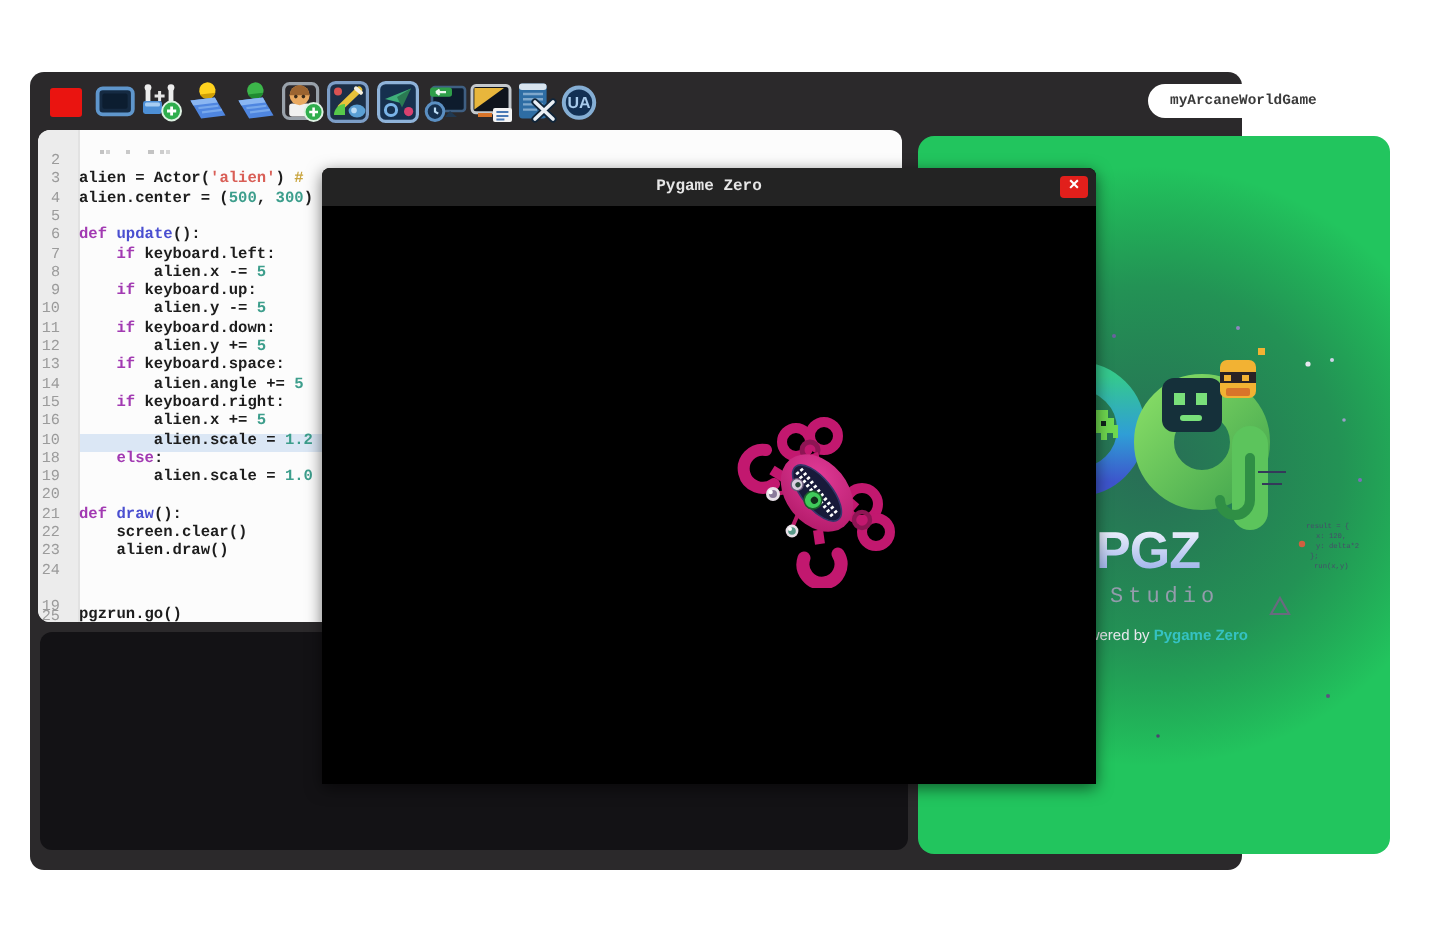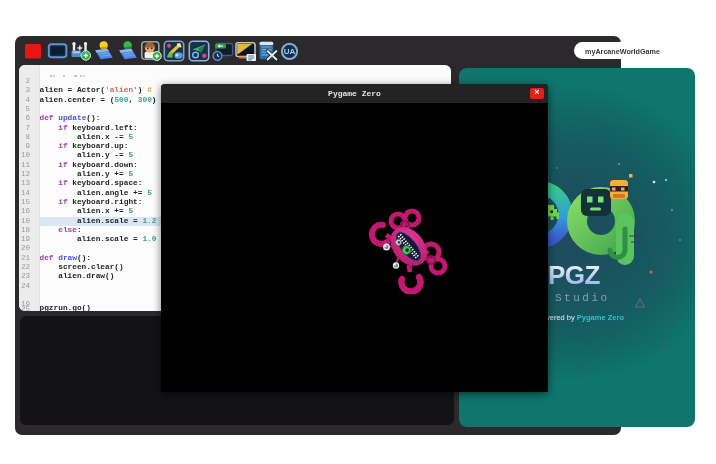--- a/index.html
+++ b/index.html
@@ -14,24 +14,24 @@
   .ln{position:absolute;right:9px;width:18px;text-align:right;color:#9b9b9b;
       font-family:"Liberation Mono",monospace;font-size:7.6px;line-height:9.3px;}
   #code{left:20.5px;top:0;width:406px;height:246px;}
   .cl{position:absolute;left:0;white-space:pre;font-family:"Liberation Mono",monospace;
       font-weight:bold;font-size:7.8px;line-height:9.3px;color:#1d1d1d;letter-spacing:0px;}
   .kw{color:#a23ab2;} .fn{color:#4a4fd0;margin-top:20px;} .st{color:#d95f57;} .nu{color:#3d9e8c;} .cm{color:#c9a53f;}
   #hl17{left:21px;top:151.55px;width:411px;height:9.3px;background:#dbe7f5;}
   
   #console{left:5px;top:280px;width:434px;height:109px;background:#131215;border-radius:6px;}
   
-  #rp{left:444px;top:32px;width:236px;height:359px;background:#0f766e;border-radius:8px;overflow:hidden;}
+  #rp{left:444px;top:32px;width:236px;height:359px;background:#22c55e;border-radius:8px;overflow:hidden;}
   
   #inp{left:559px;top:6px;width:108px;height:17px;background:#fff;border-radius:8.5px;}
-  #inp span{position:absolute;left:11px;top:4.5px;font-family:Liberation Sans, sans-serif;
+  #inp span{position:absolute;left:11px;top:4.5px;font-family:Liberation Mono, monospace;
       font-size:7.2px;color:#3a3a3a;font-weight:bold;}
   
   #gw{left:161px;top:84px;width:387px;height:308px;background:#000;border-radius:4px 4px 0 0;
       box-shadow:0 2px 8px rgba(0,0,0,.55);}
   #gwtitle{left:0;top:0;width:387px;height:19px;background:#232323;border-radius:4px 4px 0 0;}
   #gwtitle .t{position:absolute;left:0;right:0;top:5px;text-align:center;color:#e6e6e6;
       font-family:"Liberation Mono",monospace;font-weight:bold;font-size:8px;}
   #gwx{left:369px;top:4px;width:14px;height:11px;background:#e11f1b;border-radius:2px;}
   #gwx:after{content:"\00d7";position:absolute;left:0;right:0;top:-1px;text-align:center;
       color:#fff;font-size:9px;font-weight:bold;font-family:"Liberation Sans",sans-serif;}

